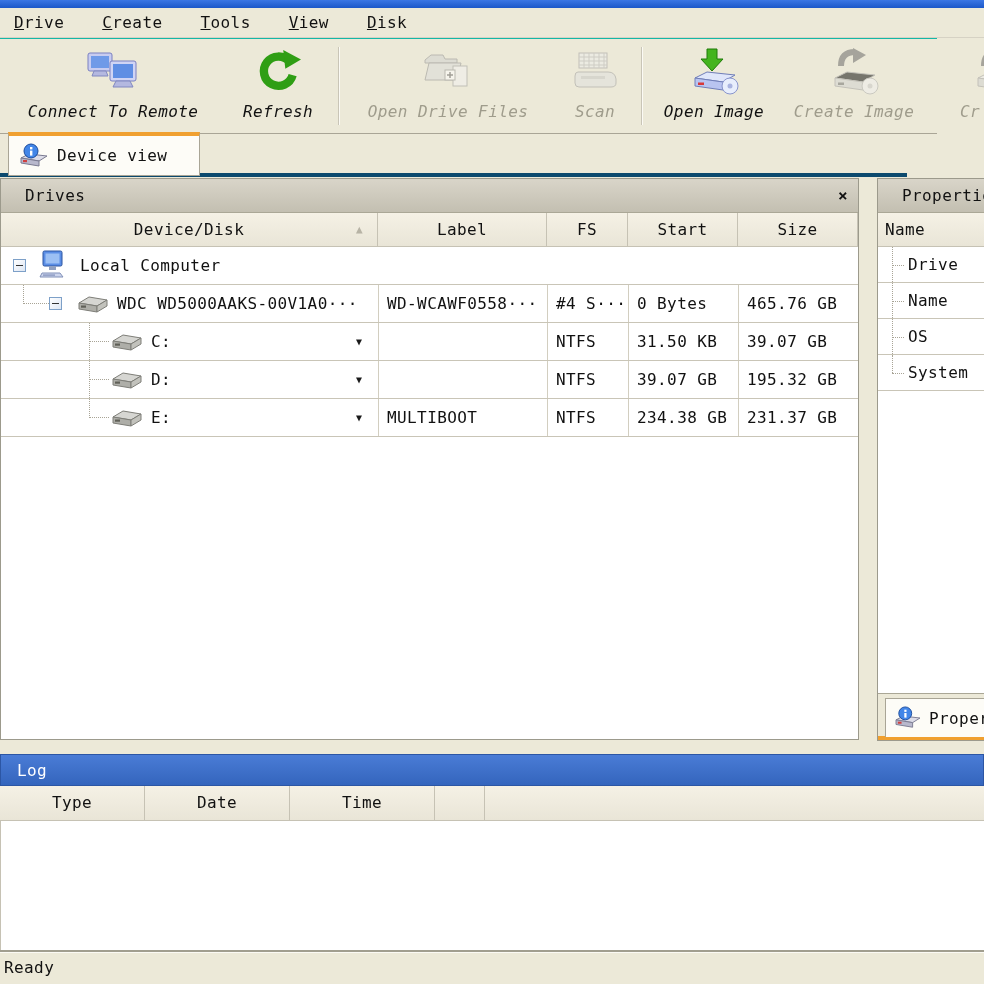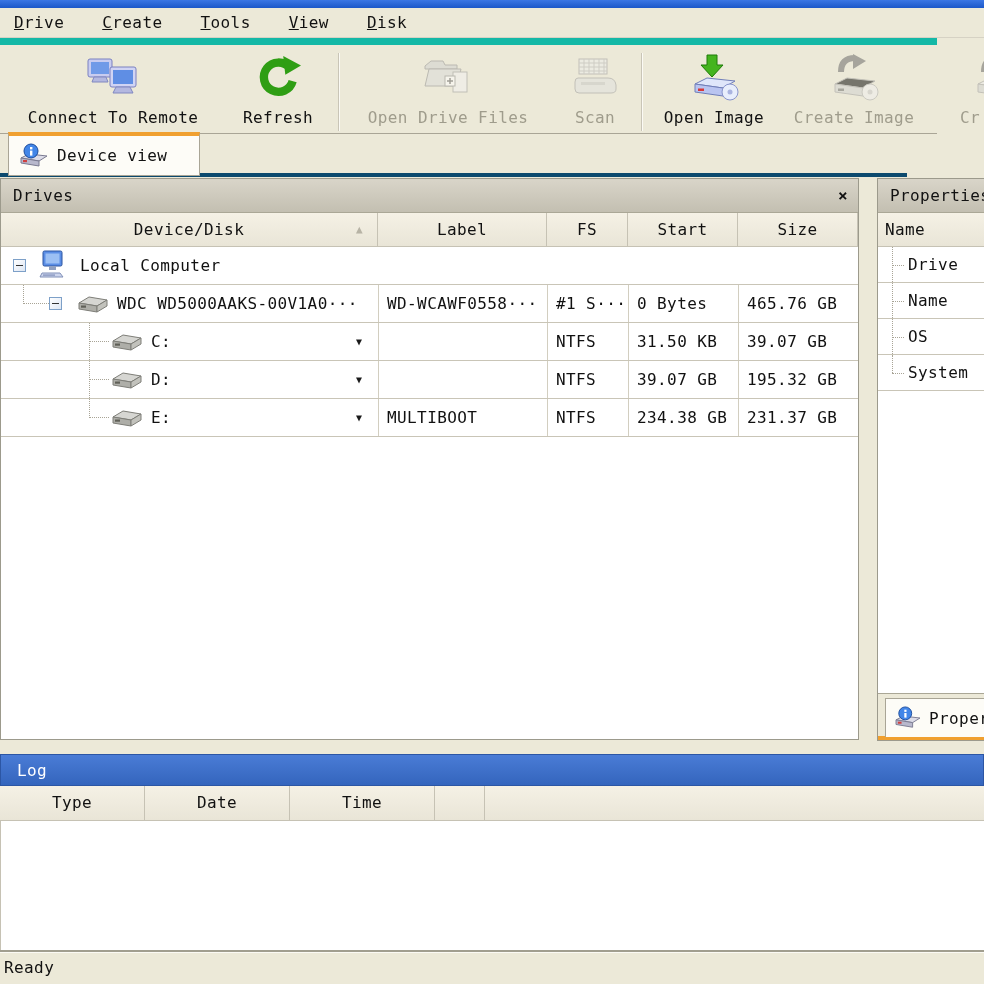--- a/index.html
+++ b/index.html
@@ -10,36 +10,36 @@
     font-size:16px; letter-spacing:.4px;
   }
   
   .titlebar { position:absolute; left:0; top:0; width:984px; height:8px;
     background:linear-gradient(#3b77e4,#1c58c8); }
   .menubar { position:absolute; left:0; top:8px; width:984px; height:30px;
     background:#ece9d8; border-bottom:1px solid #d6d2c4; }
   .menu-item { display:inline-block; padding:0 14px; line-height:29px; cursor:default; }
   .menu-item::first-letter { text-decoration:underline; }
   .toolbar { position:absolute; left:0; top:38px; width:937px; height:96px;
-    background:#ece9d8; border-top:7px solid #14b8a6; border-bottom:1px solid #a9a596; }
+    background:#ece9d8; border-top:1px solid #14b8a6; border-bottom:1px solid #a9a596;font-style:italic; }
   .tbtn { position:absolute; top:6px; height:84px; text-align:center; }
   .tbtn .ticon { display:block; height:56px; display:flex; align-items:center; justify-content:center; }
   .tbtn .tlabel { display:block; line-height:22px; white-space:nowrap; }
   .tbtn.disabled .tlabel { color:#9f9c8c; }
   .tbtn.disabled .ticon svg { filter:grayscale(1) opacity(.5); }
   .tsep { position:absolute; top:8px; width:1px; height:78px; background:#c9c5b7; box-shadow:1px 0 0 #fbfaf4; }
   
   .tabstrip { position:absolute; left:0; top:135px; width:907px; height:42px;
     background:#ece9d8; border-bottom:4px solid #0c4a6e; }
   .doc-tab { position:absolute; left:8px; top:-3px; width:192px; height:44px;
     background:#fdfcf7; border:1px solid #a9a596; border-top:4px solid #f0a030;
     display:flex; align-items:center; padding-left:10px; gap:8px; }
   
   .panel { position:absolute; top:178px; background:#fff; border:1px solid #9c9a8c; }
-  .ptitle { height:34px; line-height:33px; padding:0 12px;
+  .ptitle { height:34px; line-height:33px; padding:0 24px;
     background:linear-gradient(#d9d5c9,#c3bfb1); border-bottom:1px solid #aaa796;
     position:relative; white-space:nowrap; overflow:hidden; }
   .pclose { position:absolute; right:10px; top:0; line-height:33px; font-weight:bold; cursor:default; }
   .phead { background:linear-gradient(#f5f1e5,#e9e5d7); border-bottom:1px solid #c6c2b4;
     height:34px; line-height:33px; }
   .drives-panel { left:0; width:859px; height:562px; }
   .dgrid { display:grid; grid-template-columns:377px 169px 81px 110px 120px; }
   .hcell { text-align:center; border-right:1px solid #c6c2b4; position:relative; overflow:hidden; }
   .sort-asc { position:absolute; right:14px; top:0; font-size:11px; color:#b7b3a5; line-height:33px; }
   .trow { height:38px; border-bottom:1px solid #c9c5b7; }
@@ -250,21 +250,21 @@
         <svg width="32" height="22" viewBox="0 0 32 22">
           <path d="M2 10 L12 4 L30 7 L20 13 Z" fill="#d6d6d2" stroke="#7e7e78"></path>
           <path d="M2 10 L20 13 L20 19 L2 16 Z" fill="#aeaea8" stroke="#7e7e78"></path>
           <path d="M20 13 L30 7 L30 13 L20 19 Z" fill="#c2c2bc" stroke="#7e7e78"></path>
           <rect x="4" y="12.5" width="5" height="2.2" fill="#606058"></rect>
         </svg>
       </span>
       <span class="devtxt" style="left:116px;">WDC WD5000AAKS-00V1A0···</span>
     </div>
     <div class="cell">WD-WCAWF0558···</div>
-    <div class="cell">#1 S···</div>
+    <div class="cell">#4 S···</div>
     <div class="cell">0 Bytes</div>
     <div class="cell">465.76 GB</div>
   </div>
 
   <div class="trow dgrid">
     <div class="cell devcell">
       <span class="tline-v" style="left:88px;"></span>
       <span class="tline-h" style="left:88px;width:20px;"></span>
       <span class="ticonwrap" style="left:110px;top:8px;">
         <svg width="32" height="22" viewBox="0 0 32 22">

